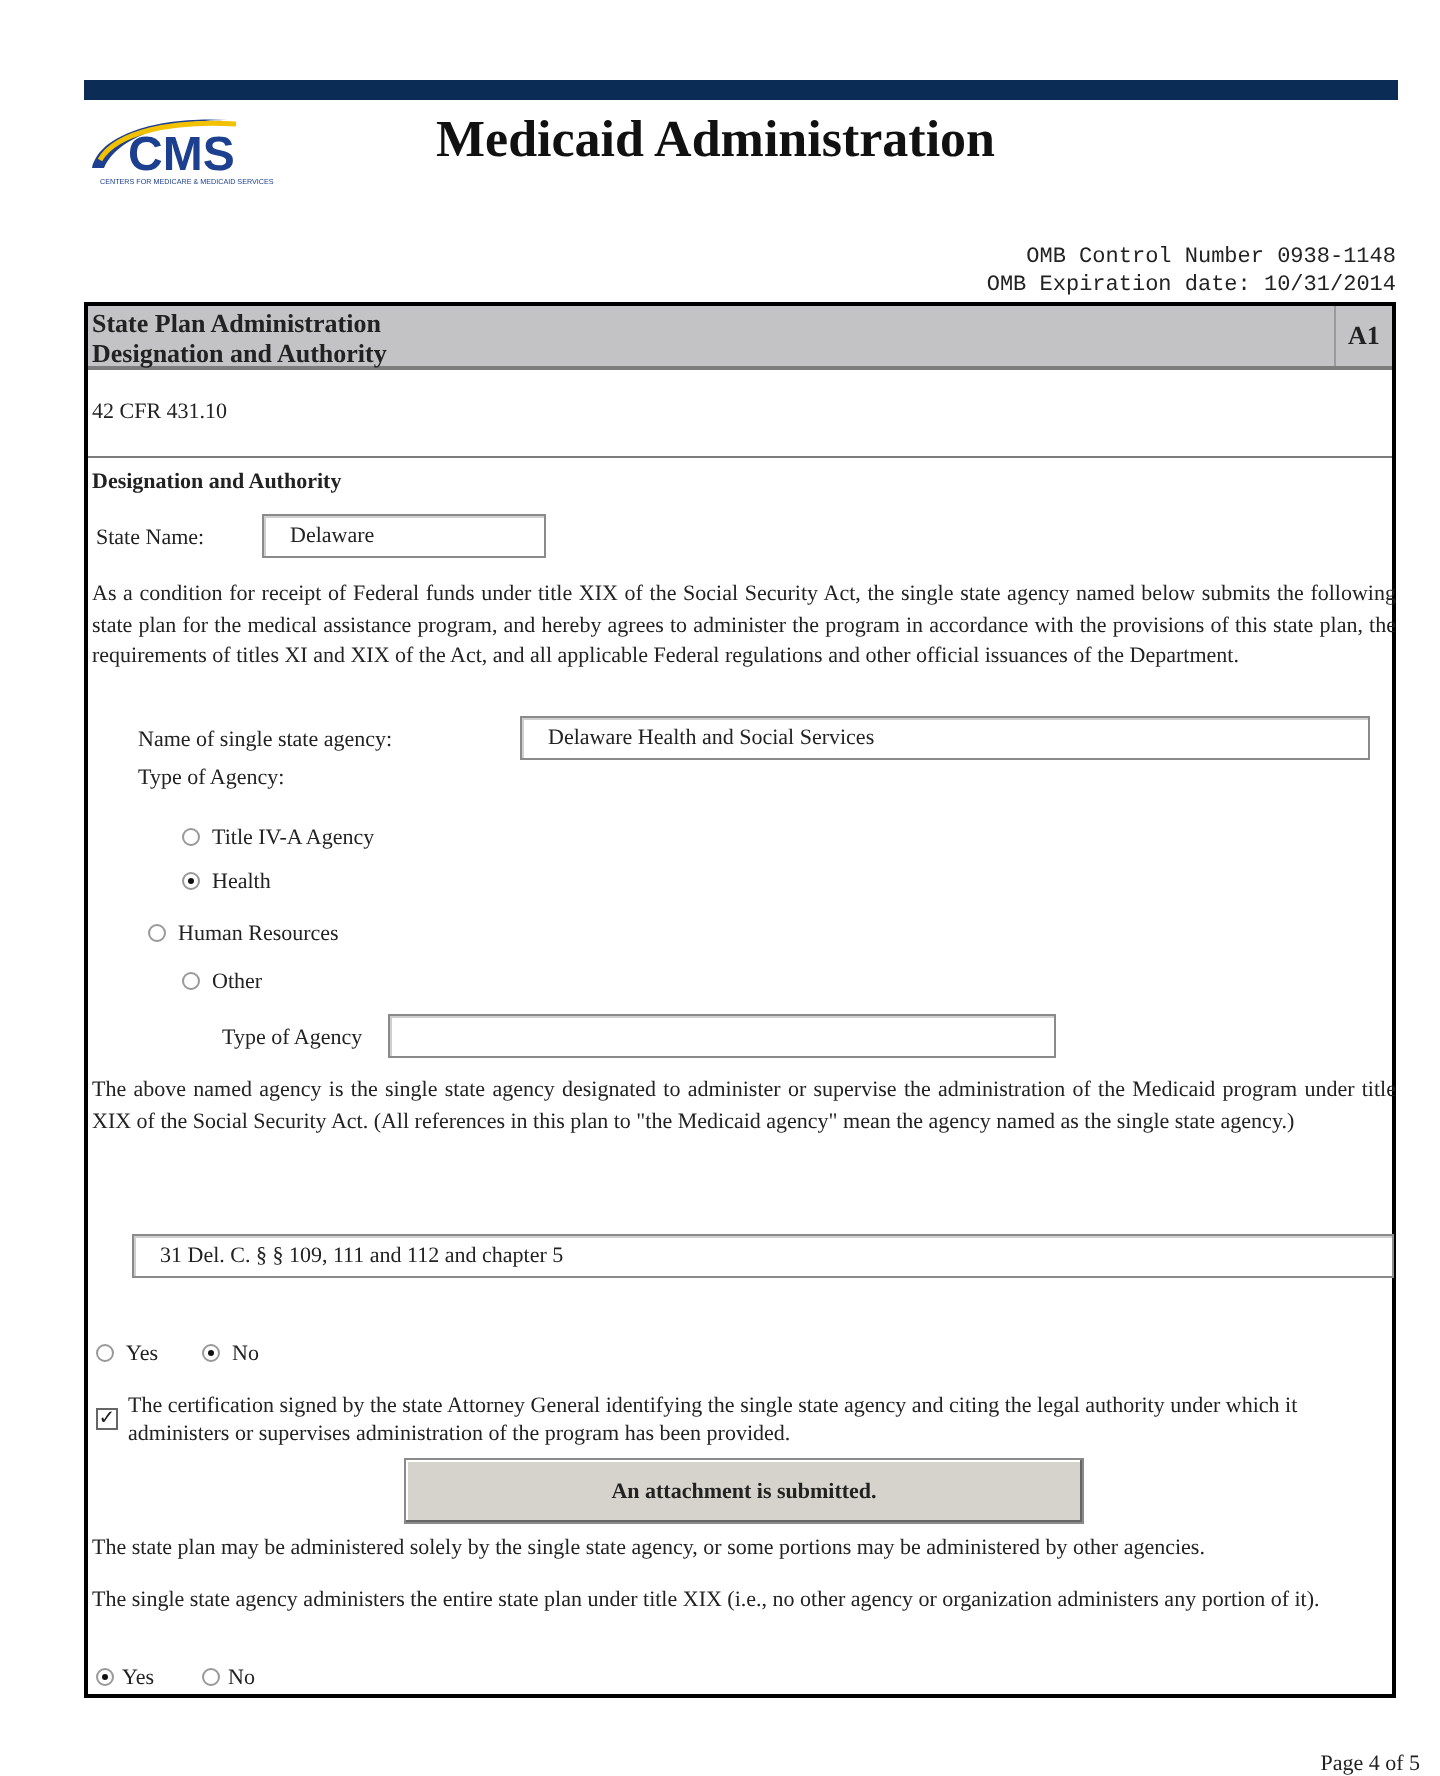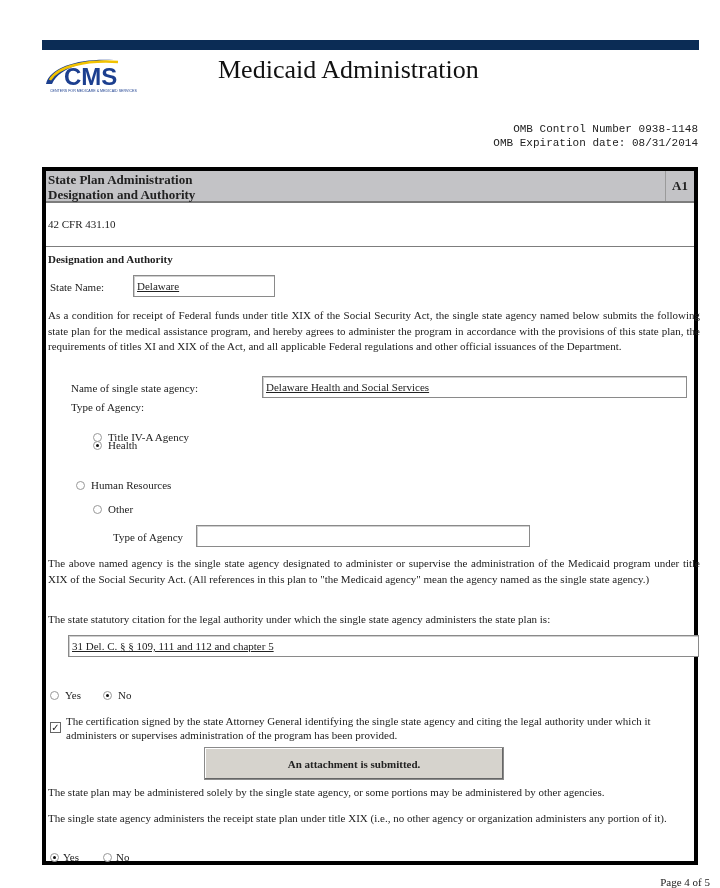--- a/index.html
+++ b/index.html
@@ -1,56 +1,56 @@
 <!DOCTYPE html>
 <html><head>
 <meta charset="utf-8">
 <style>
   html, body { margin:0; padding:0; background:#fff; }
   body { width:720px; height:888px; position:relative; overflow:hidden;
          font-family:"Liberation Serif", serif; color:#222; font-size:11px; }
   .topbar { position:absolute; left:42px; top:40px; width:657px; height:10px; background:#0b2c55; }
   .logo { position:absolute; left:42px; top:54px; width:130px; height:40px; }
-  .title { position:absolute; left:218px; top:55px; font-size:26px; font-weight:normal; color:#111; }
+  .title { position:absolute; left:218px; top:55px; font-size:26px; font-weight:bold; color:#111; }
   .omb { position:absolute; right:22px; top:122px; text-align:right; font-size:11px; line-height:14px; color:#222;font-family:Liberation Mono, monospace; }
-  .frame { position:absolute; left:42px; top:151px; width:656px; height:698px; border:4px solid #000000; box-sizing:border-box;margin-top:16px; }
+  .frame { position:absolute; left:42px; top:151px; width:656px; height:698px; border:2px solid #000000; box-sizing:border-box; }
   .header { position:absolute; left:0; top:0; width:100%; height:32px; background:#c3c3c6; border-bottom:2px solid #7d7d7d; box-sizing:border-box; }
   .header .h-title { position:absolute; left:2px; top:1px; font-weight:bold; font-size:13px; line-height:15px; color:#222; }
   .header .h-code { position:absolute; right:0; top:0; width:28px; height:30px; border-left:1px solid #9a9a9a; font-weight:bold; font-size:13px; text-align:center; line-height:30px; }
   .cfr { position:absolute; left:2px; top:47px; font-size:11px; }
   .sep { position:absolute; left:0; top:75px; width:100%; border-top:1px solid #7d7d7d; }
   .abs { position:absolute; }
   .sec-title { left:2px; top:82px; font-weight:bold; font-size:11px; }
-  .field { position:absolute; border:1px solid #8a8a8a; box-shadow:inset 1px 1px 0 #cfcfcf; background:#fff; font-size:11px; padding:0 3px; box-sizing:border-box; line-height:20px;text-decoration:underline; }
+  .field { position:absolute; border:1px solid #8a8a8a; box-shadow:inset 1px 1px 0 #cfcfcf; background:#fff; font-size:11px; padding:0 13px; box-sizing:border-box; line-height:20px; }
   .para { position:absolute; left:2px; width:652px; text-align:justify; line-height:15.5px; font-size:11px; }
   .radio { display:inline-block; width:9px; height:9px; border-radius:50%; border:1px solid #999; background:#fff; position:relative; vertical-align:-1px; box-sizing:border-box; }
   .radio.on::after { content:""; position:absolute; left:2px; top:2px; width:3px; height:3px; border-radius:50%; background:#111; }
   .ropt { position:absolute; font-size:11px; }
   .ropt .lbl { margin-left:6px; }
   .chk { position:absolute; width:11px; height:11px; border:1px solid #666; font-size:10px; line-height:10px; text-align:center; box-sizing:border-box; }
-  .attach { position:absolute; left:158px; top:576px; width:300px; height:33px; background:#d6d3cd; border:1px solid #8a8a8a; box-shadow:inset -1px -1px 0 #666, inset 1px 1px 0 #fff; font-weight:bold; font-size:11px; text-align:center; line-height:33px; box-sizing:border-box; }
+  .attach { position:absolute; left:158px; top:576px; width:340px; height:33px; background:#d6d3cd; border:1px solid #8a8a8a; box-shadow:inset -1px -1px 0 #666, inset 1px 1px 0 #fff; font-weight:bold; font-size:11px; text-align:center; line-height:33px; box-sizing:border-box; }
   .pagenum { position:absolute; right:10px; top:876px; font-size:11px; }
 </style>
 </head>
 <body>
 
 <div class="topbar"></div>
 
 <svg class="logo" viewBox="0 0 130 40">
   <path d="M4,30 C8,12 40,4 72,6 C48,6 18,12 10,30 Z" fill="#1c3f8f"></path>
   <path d="M8,26 C16,12 44,6 76,8" stroke="#f2c200" stroke-width="2.5" fill="none"></path>
   <text x="22" y="31" font-family="Liberation Sans, sans-serif" font-weight="bold" font-size="24" fill="#1c3f8f">CMS</text>
   <text x="8" y="38" font-family="Liberation Sans, sans-serif" font-size="3.6" fill="#1c3f8f">CENTERS FOR MEDICARE &amp; MEDICAID SERVICES</text>
 </svg>
 
 <div class="title">Medicaid Administration</div>
 
 <div class="omb">
   <div>OMB Control Number 0938-1148</div>
-  <div>OMB Expiration date: 08/31/2014</div>
+  <div>OMB Expiration date: 10/31/2014</div>
 </div>
 
 <div class="frame">
   <div class="header">
     <div class="h-title">
       <div>State Plan Administration</div>
       <div>Designation and Authority</div>
     </div>
     <div class="h-code">A1</div>
   </div>
@@ -66,53 +66,52 @@
   <div class="para" style="top:137px;">As a condition for receipt of Federal funds under title XIX of the Social Security Act, the single state agency named below submits the following state plan for the medical assistance program, and hereby agrees to administer the program in accordance with the provisions of this state plan, the requirements of titles XI and XIX of the Act, and all applicable Federal regulations and other official issuances of the Department.</div>
 
   <div class="abs" style="left:25px;top:211px;">Name of single state agency:</div>
   <div class="field" style="left:216px;top:205px;width:425px;height:22px;">Delaware Health and Social Services</div>
 
   <div class="abs" style="left:25px;top:230px;text-align:center;">Type of Agency:</div>
 
   <div class="ropt" style="left:47px;top:260px;">
     <span class="radio"></span><span class="lbl">Title IV-A Agency</span>
   </div>
-  <div class="ropt" style="left:47px;top:268px;">
+  <div class="ropt" style="left:47px;top:282px;">
     <span class="radio on"></span><span class="lbl">Health</span>
   </div>
   <div class="ropt" style="left:30px;top:308px;">
     <span class="radio"></span><span class="lbl">Human Resources</span>
   </div>
   <div class="ropt" style="left:47px;top:332px;">
     <span class="radio"></span><span class="lbl">Other</span>
   </div>
 
   <div class="abs" style="left:67px;top:360px;">Type of Agency</div>
   <div class="field" style="left:150px;top:354px;width:334px;height:22px;"></div>
 
   <div class="para" style="top:385px;">The above named agency is the single state agency designated to administer or supervise the administration of the Medicaid program under title XIX of the Social Security Act. (All references in this plan to "the Medicaid agency" mean the agency named as the single state agency.)</div>
 
-  <div class="para" style="top:441px;">The state statutory citation for the legal authority under which the single state agency administers the state plan is:</div>
   <div class="field" style="left:22px;top:464px;width:631px;height:22px;">31 Del. C. § § 109, 111 and 112 and chapter 5</div>
 
 
   <div class="ropt" style="left:4px;top:518px;">
     <span class="radio"></span><span class="lbl">Yes</span>
   </div>
   <div class="ropt" style="left:57px;top:518px;">
     <span class="radio on"></span><span class="lbl">No</span>
   </div>
 
   <div class="chk" style="left:4px;top:551px;"><span>✓</span></div>
   <div class="abs" style="left:20px;top:543px;width:620px;line-height:14px;">The certification signed by the state Attorney General identifying the single state agency and citing the legal authority under which it administers or supervises administration of the program has been provided.</div>
 
   <div class="attach">An attachment is submitted.</div>
 
   <div class="para" style="top:614px;">The state plan may be administered solely by the single state agency, or some portions may be administered by other agencies.</div>
-  <div class="para" style="top:640px;">The single state agency administers the receipt state plan under title XIX (i.e., no other agency or organization administers any portion of it).</div>
+  <div class="para" style="top:640px;">The single state agency administers the entire state plan under title XIX (i.e., no other agency or organization administers any portion of it).</div>
 
   <div class="ropt" style="left:4px;top:680px;">
     <span class="radio on"></span><span class="lbl" style="margin-left:4px;">Yes</span>
   </div>
   <div class="ropt" style="left:57px;top:680px;">
     <span class="radio"></span><span class="lbl" style="margin-left:4px;">No</span>
   </div>
 </div>
 
 <div class="pagenum">Page 4 of 5</div>

